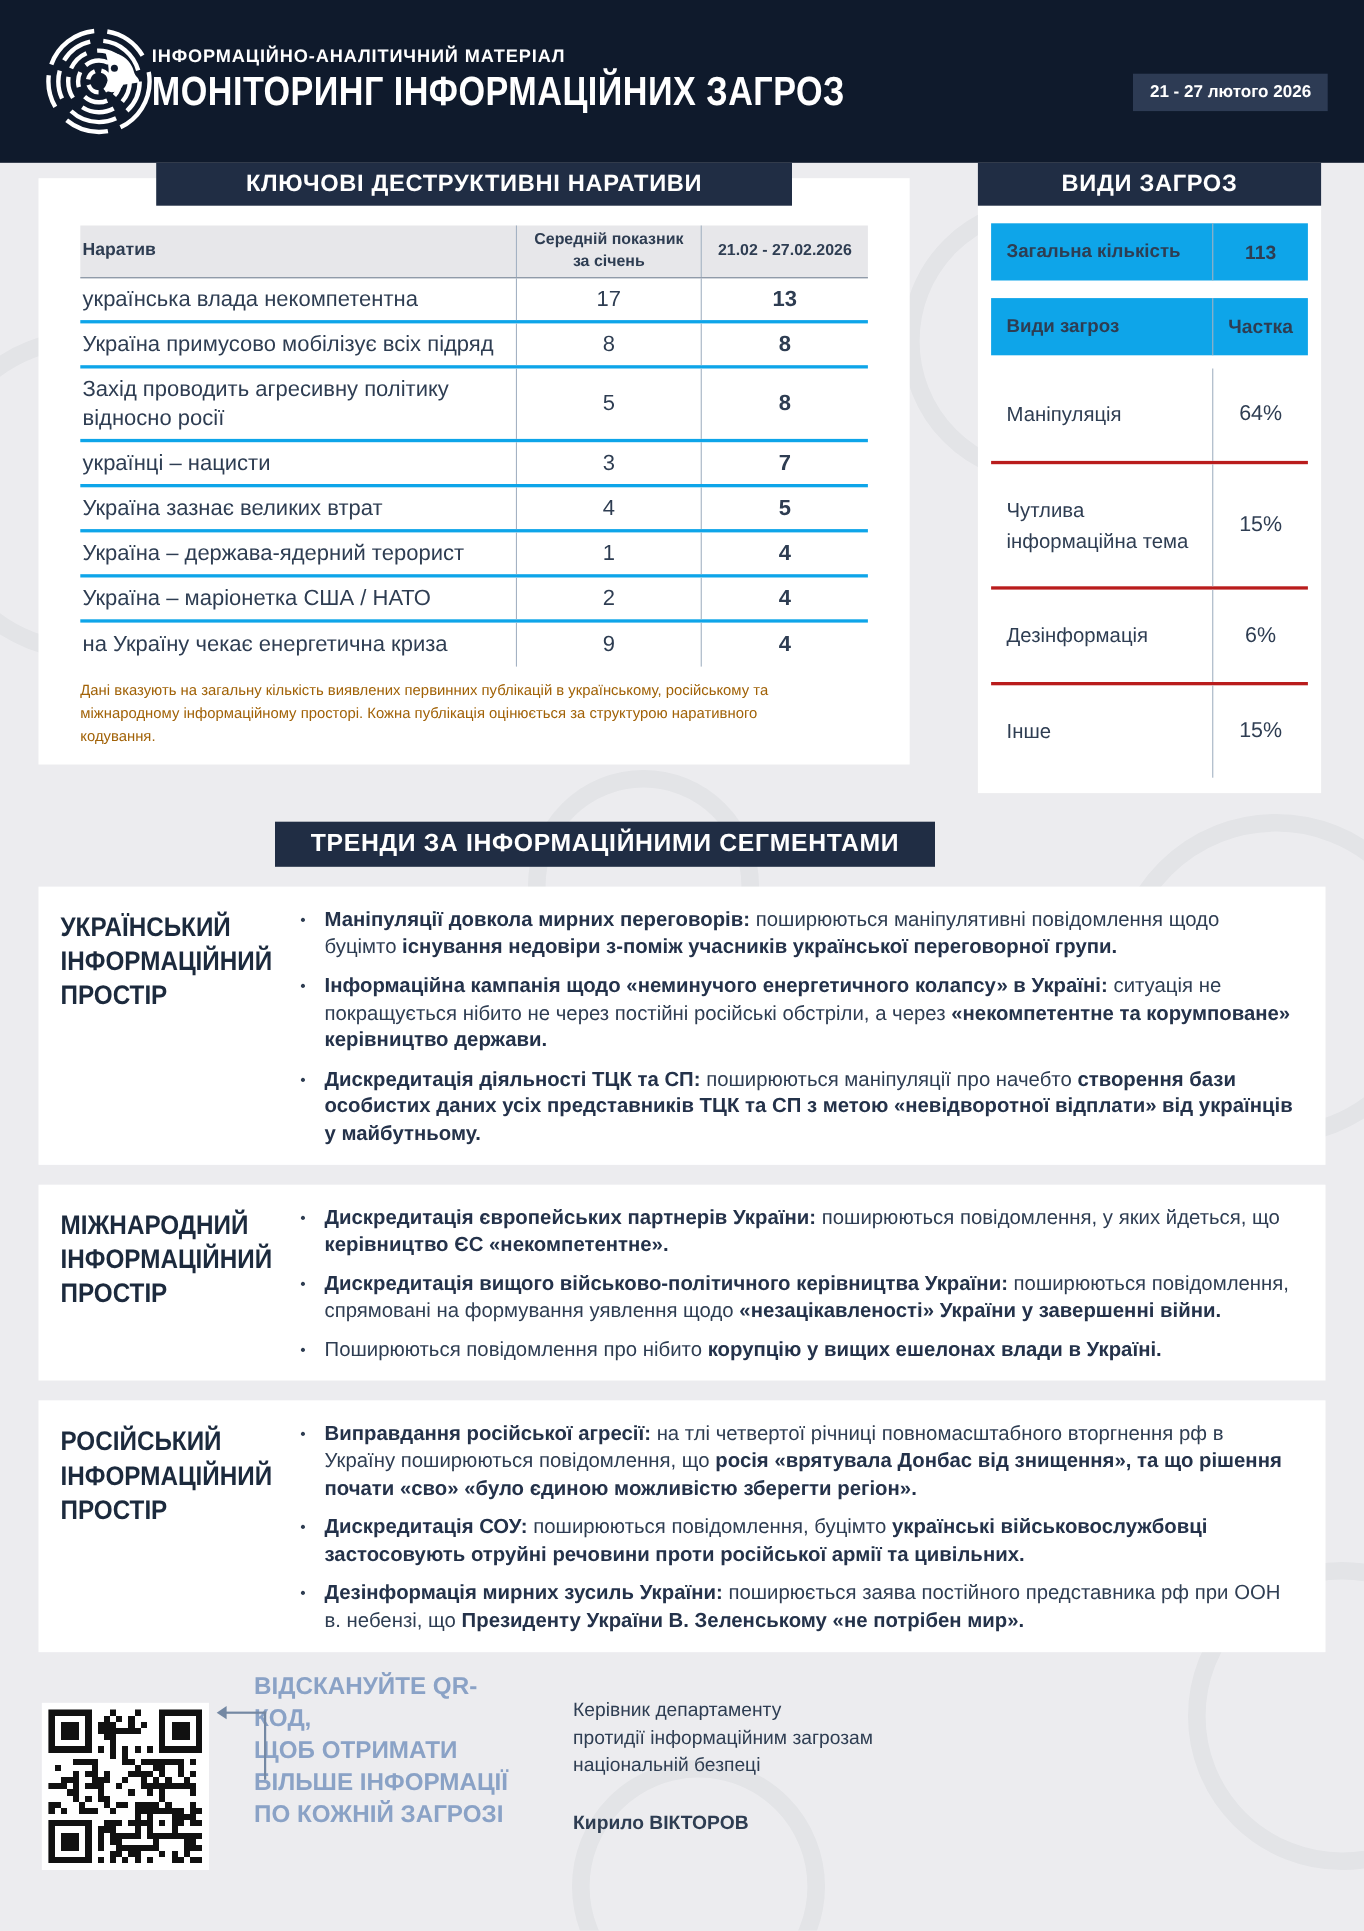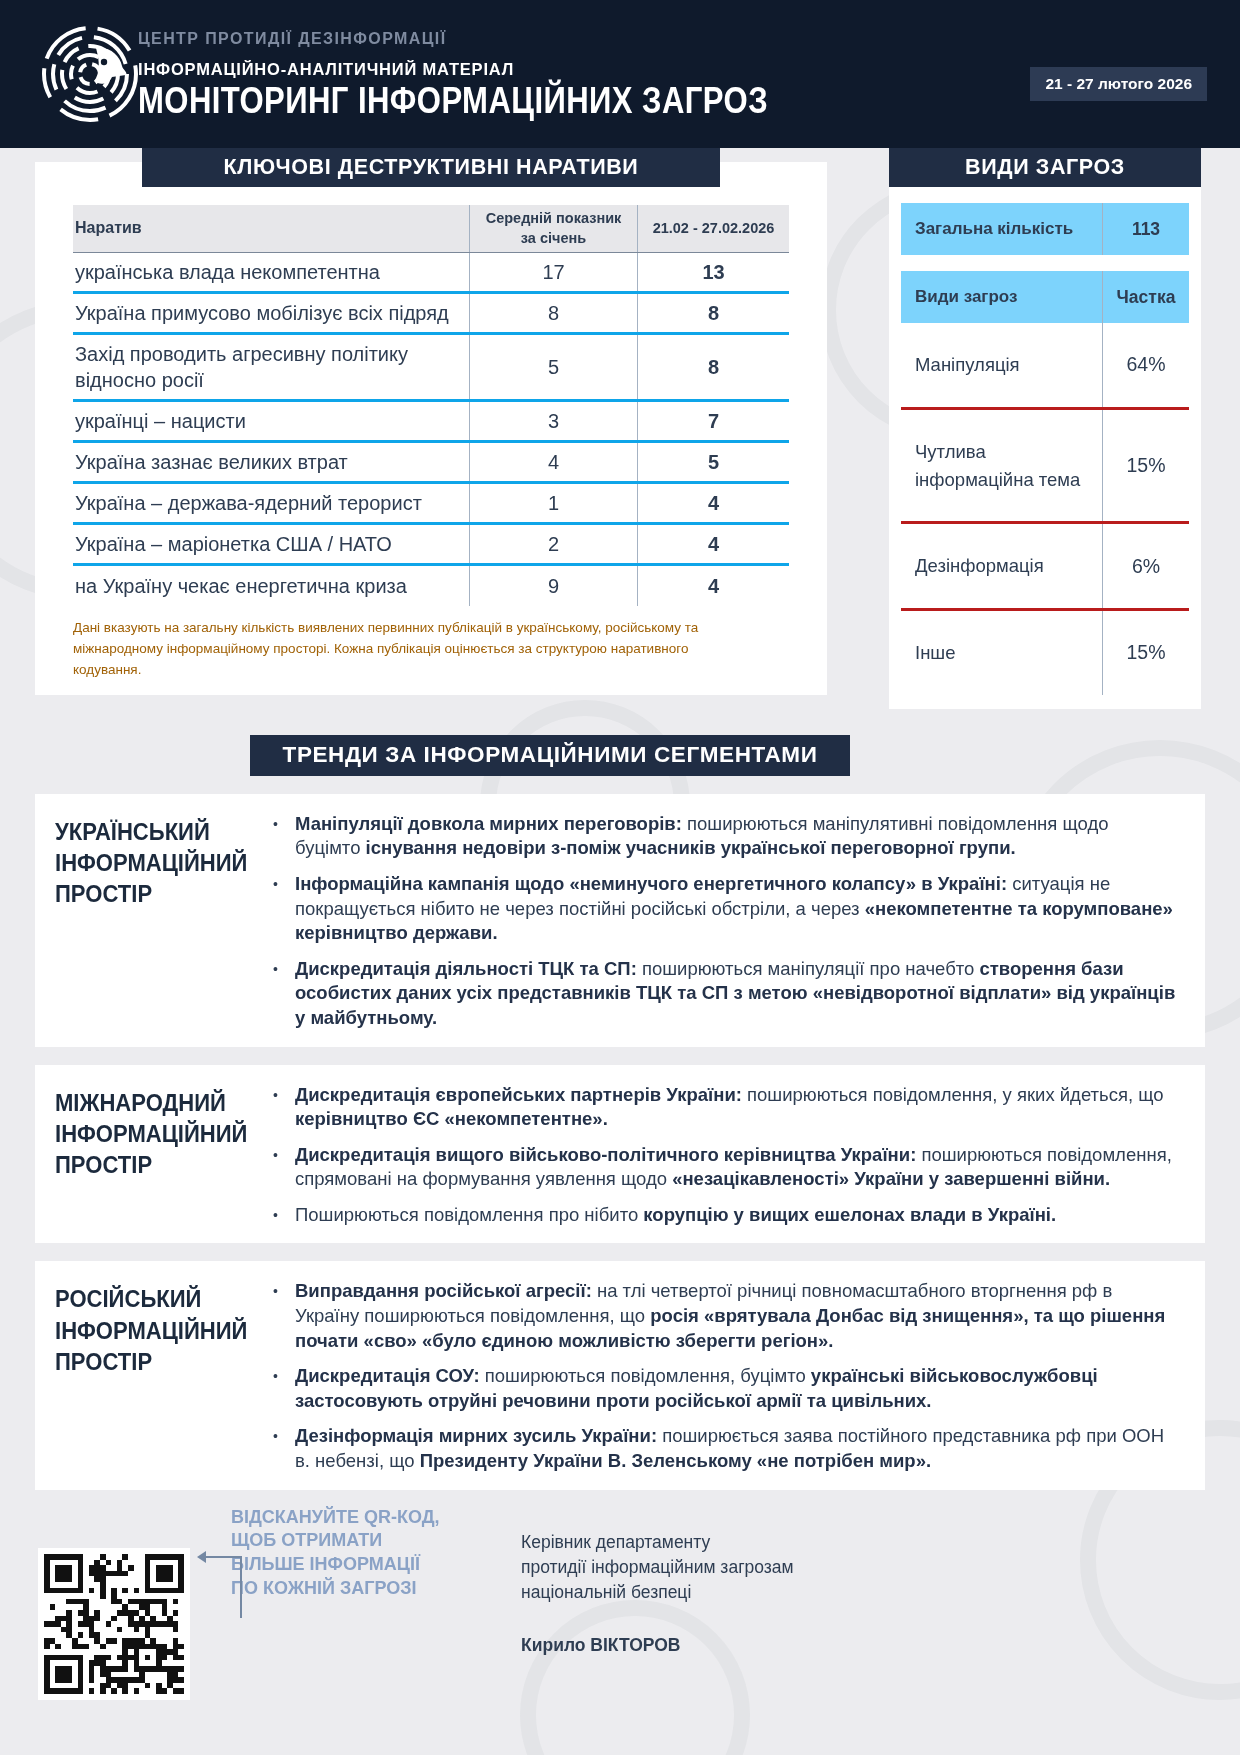--- a/index.html
+++ b/index.html
@@ -38,21 +38,21 @@
   .c2 { width:168px; border-left:1px solid #a4b2c3; display:flex; align-items:center; justify-content:center;
         font-size:20px; text-align:center; padding:4px 6px; }
   .c3 { width:152px; border-left:1px solid #a4b2c3; display:flex; align-items:center; justify-content:center;
         font-size:20px; font-weight:bold; text-align:center; padding:4px 6px; }
   .head .c1 { font-size:16px; font-weight:bold; }
   .head .c2, .head .c3 { font-size:14.5px; font-weight:bold; line-height:1.35; white-space:pre-line; }
   .footnote { margin:12px 38px 0; padding-bottom:14px; font-size:13.5px; color:#a16207; line-height:1.55; max-width:655px; }
 
   .right-card { width:312px; padding-bottom:14px; }
   .right-card .navy-box { height:39px; margin:-14px 0 0; font-size:21.5px; }
-  .rc-box { margin:16px 12px 0; display:flex; background:#7dd3fc; }
+  .rc-box { margin:16px 12px 12px; display:flex; background:#0ea5e9; }
   .rc-box .lbl { flex:1; padding:16px 4px 16px 14px; font-weight:bold; font-size:17px;
                  border-right:1px solid #a4b2c3; display:flex; align-items:center; }
   .rc-box .val { width:86px; display:flex; align-items:center; justify-content:center; font-weight:bold; font-size:17.5px; }
   .rc-rows { margin:0 12px; }
   .rc-row { display:flex; }
   .rc-row + .rc-row { border-top:3px solid #b91c1c; }
   .rc-row .lbl { flex:1; padding:28px 4px 28px 14px; font-size:18.5px; line-height:1.5;
                  border-right:1px solid #a4b2c3; display:flex; align-items:center; }
   .rc-row .val { width:86px; display:flex; align-items:center; justify-content:center; font-size:19.5px; }
 
@@ -63,21 +63,21 @@
               transform:scaleX(.9); transform-origin:left top; padding-top:4px; white-space:pre-line; }
   .sec-bullets { flex:1; }
   .bullet { display:flex; margin-bottom:11px; font-size:18.5px; line-height:1.33; }
   .bullet:last-child { margin-bottom:0; }
   .bullet .dot { width:22px; flex:none; font-size:14px; padding-top:3px; text-align:left; }
   .bullet .txt { flex:1; }
   .txt .b { font-weight:bold; color:#24324a; }
 
   
   .footer { position:relative; margin:16px 35px 0; display:flex; padding-left:196px; gap:48px; z-index:1; }
-  .qr-caption { color:#8aa2c6; font-weight:bold; font-size:18px; line-height:1.32; white-space:pre-line; width:242px; }
+  .qr-caption { color:#8aa2c6; font-weight:bold; font-size:22px; line-height:1.32; white-space:pre-line; width:242px; }
   .sig { font-size:17.5px; line-height:1.42; white-space:pre-line; color:#2e3d52; }
   .sig-name { font-weight:bold; margin-top:3px; font-size:17.5px; }
   .qr { position:absolute; left:38px; top:1548px; width:152px; height:152px; background:#fff; padding:6px; z-index:3; }
   .qr svg { width:100%; height:100%; display:block; }
   .qr-arrow { position:absolute; left:200px; top:1556px; width:42px; height:62px;
               border-top:2px solid #7488a3; border-right:2px solid #7488a3; z-index:3; }
   .qr-arrow:before { content:""; position:absolute; left:-9px; top:-7px; width:0; height:0;
               border:6px solid transparent; border-right:9px solid #7488a3; }
 </style>
 </head>
@@ -96,21 +96,20 @@
       <circle cx="50" cy="50" r="46" stroke-width="4" stroke-dasharray="52 12 40 16 30 10"></circle>
       <circle cx="50" cy="50" r="37" stroke-width="4" stroke-dasharray="30 12 44 14 26 10"></circle>
       <circle cx="50" cy="50" r="28" stroke-width="4" stroke-dasharray="20 10 30 12 20 8"></circle>
       <circle cx="50" cy="50" r="19" stroke-width="4" stroke-dasharray="14 8 22 10"></circle>
       <circle cx="50" cy="50" r="10" stroke-width="4" stroke-dasharray="10 6 12 5"></circle>
       <path d="M56 24 C70 22 80 32 82 42 C83 46 88 48 86 51 L72 53 C69 60 60 62 54 57 C60 50 60 38 56 24 Z" fill="#fff" stroke="none"></path>
       <circle cx="64" cy="38" r="3.2" fill="#0f1a2c" stroke="none"></circle>
     </svg>
   </div>
   <div class="h-text">
-    <div class="h-org">ЦЕНТР ПРОТИДІЇ ДЕЗІНФОРМАЦІЇ</div>
     <div class="h-sub">ІНФОРМАЦІЙНО-АНАЛІТИЧНИЙ МАТЕРІАЛ</div>
     <div class="h-title">МОНІТОРИНГ ІНФОРМАЦІЙНИХ ЗАГРОЗ</div>
   </div>
   <div class="h-badge">21 - 27 лютого 2026</div>
 </div>
 
 <div class="top-row">
 
   <div class="card left-card">
     <div class="navy-box">КЛЮЧОВІ ДЕСТРУКТИВНІ НАРАТИВИ</div>

